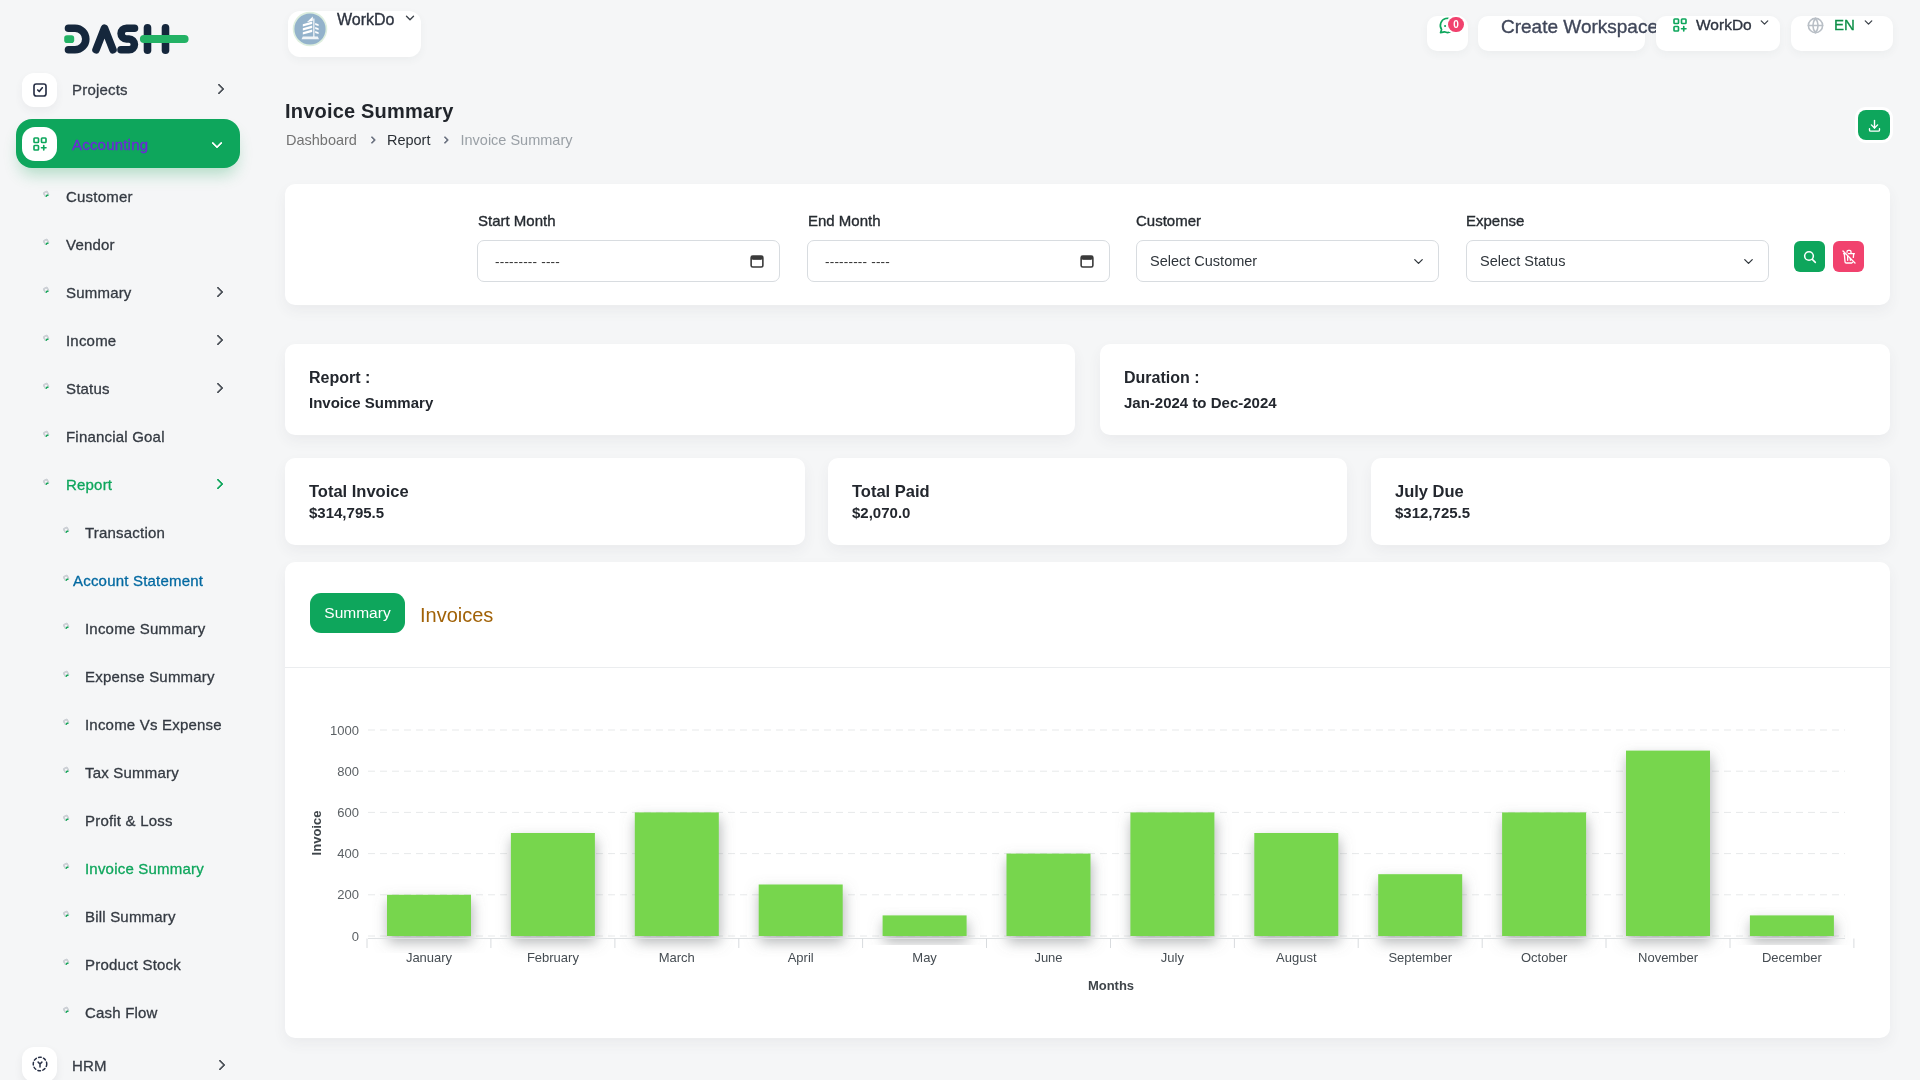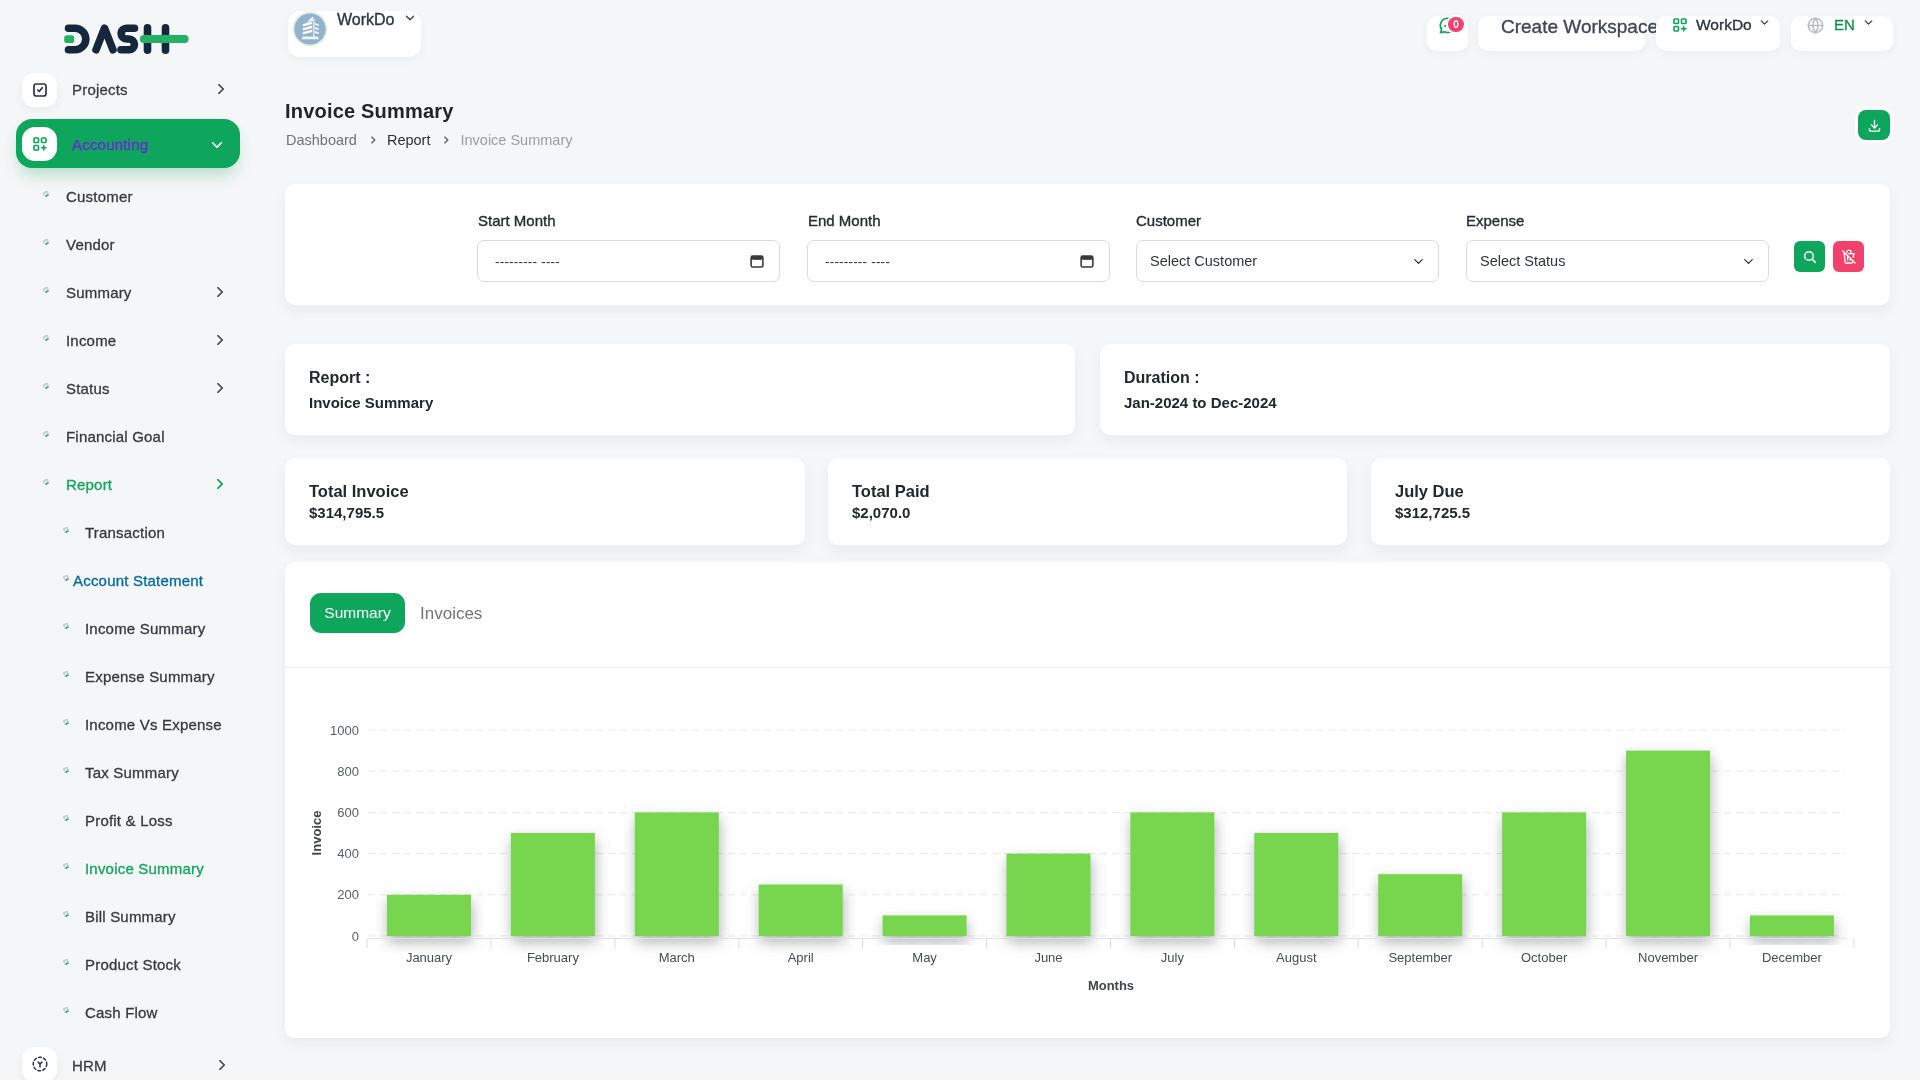--- a/index.html
+++ b/index.html
@@ -234,21 +234,21 @@
 <div class="card" style="left:828px;top:458px;width:519px;height:87px"></div>
 <div class="abs" style="left:852px;top:482px;font-size:16.5px;font-weight:700;color:#23272e">Total Paid</div>
 <div class="abs" style="left:852px;top:504px;font-size:15px;font-weight:700;color:#23272e">$2,070.0</div>
 <div class="card" style="left:1371px;top:458px;width:519px;height:87px"></div>
 <div class="abs" style="left:1395px;top:482px;font-size:16.5px;font-weight:700;color:#23272e">July Due</div>
 <div class="abs" style="left:1395px;top:504px;font-size:15px;font-weight:700;color:#23272e">$312,725.5</div>
 
 <div class="card" style="left:285px;top:562px;width:1605px;height:476px"></div>
 <div class="abs" style="left:285px;top:667px;width:1605px;height:1px;background:#ebedef"></div>
 <div class="abs" style="left:310px;top:593px;width:95px;height:40px;background:#0ea65c;border-radius:11px;color:#fff;font-size:15.5px;font-weight:400;display:flex;align-items:center;justify-content:center">Summary</div>
-<div class="abs" style="left:420px;top:604px;font-size:17px;color:#737373">Invoices</div>
+<div class="abs" style="left:420px;top:604px;font-size:20px;color:#a16207">Invoices</div>
 <svg class="abs" style="left:285px;top:562px" width="1605" height="476" viewBox="0 0 1605 476">
 <defs>
       <filter id="bsh" x="-40%" y="-40%" width="180%" height="180%">
         <feDropShadow dx="1" dy="6" stdDeviation="7" flood-color="#6e7276" flood-opacity="0.55"></feDropShadow>
       </filter>
     </defs>
 <line x1="83" y1="374.0" x2="1560" y2="374.0" stroke="#e7e9ea" stroke-width="1" stroke-dasharray="7 5"></line>
 <line x1="83" y1="332.8" x2="1560" y2="332.8" stroke="#e7e9ea" stroke-width="1" stroke-dasharray="7 5"></line>
 <line x1="83" y1="291.6" x2="1560" y2="291.6" stroke="#e7e9ea" stroke-width="1" stroke-dasharray="7 5"></line>
 <line x1="83" y1="250.4" x2="1560" y2="250.4" stroke="#e7e9ea" stroke-width="1" stroke-dasharray="7 5"></line>

